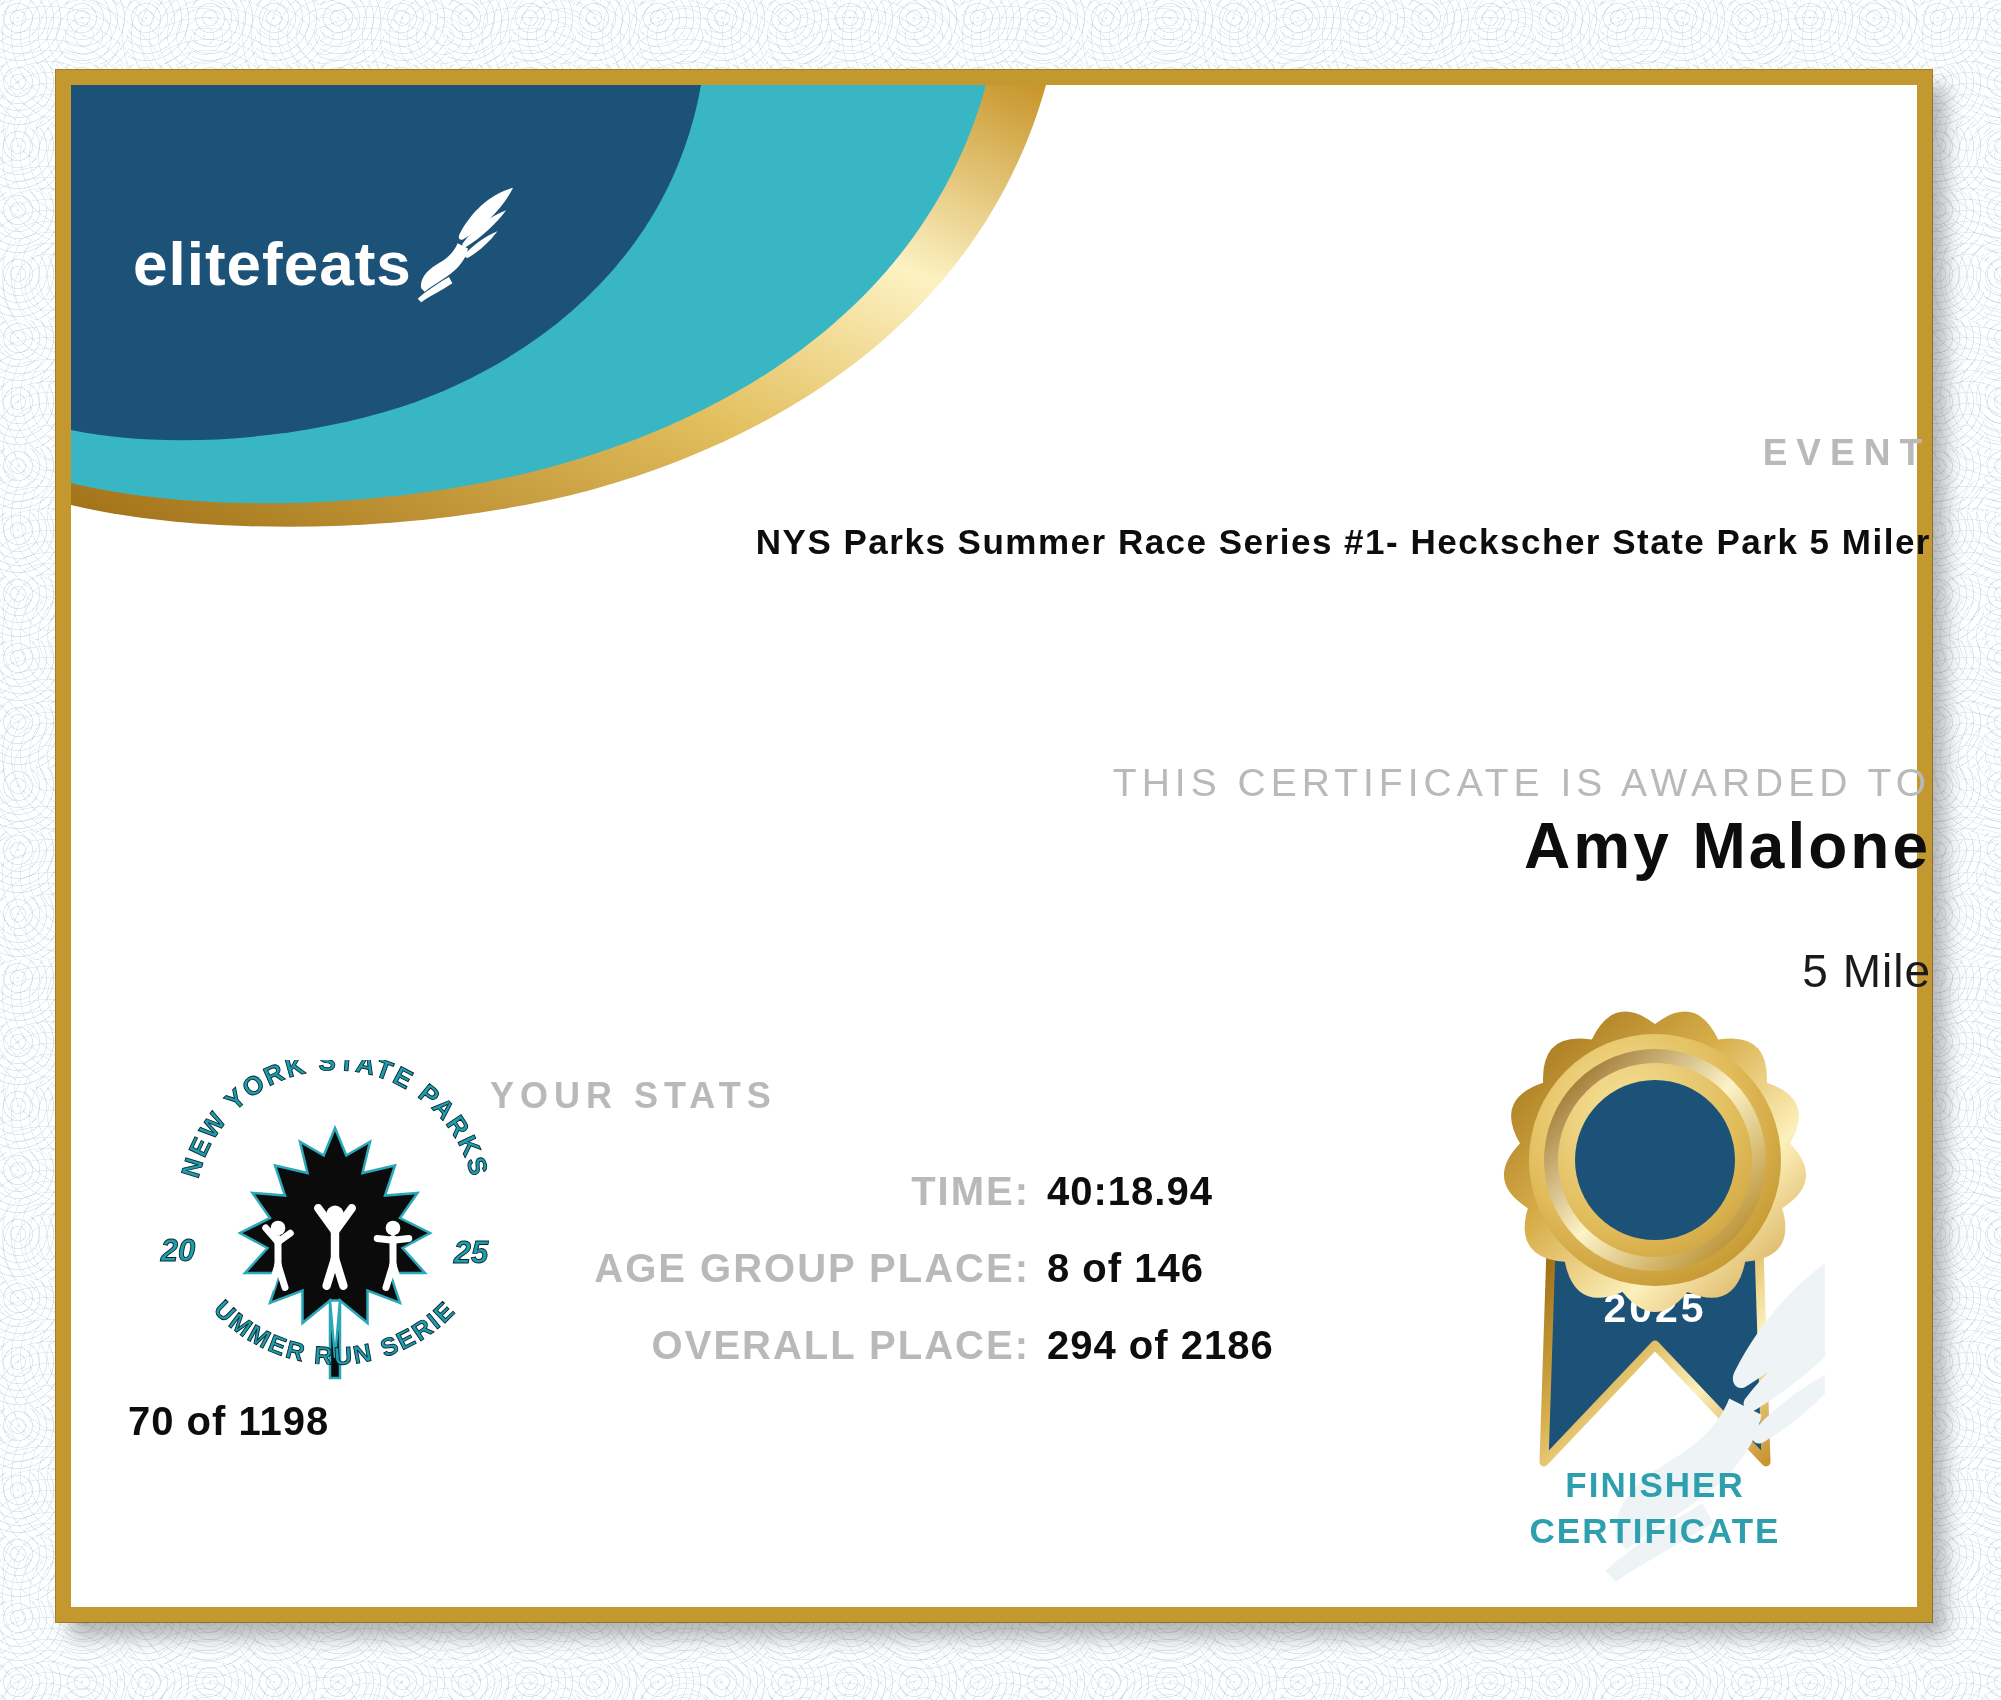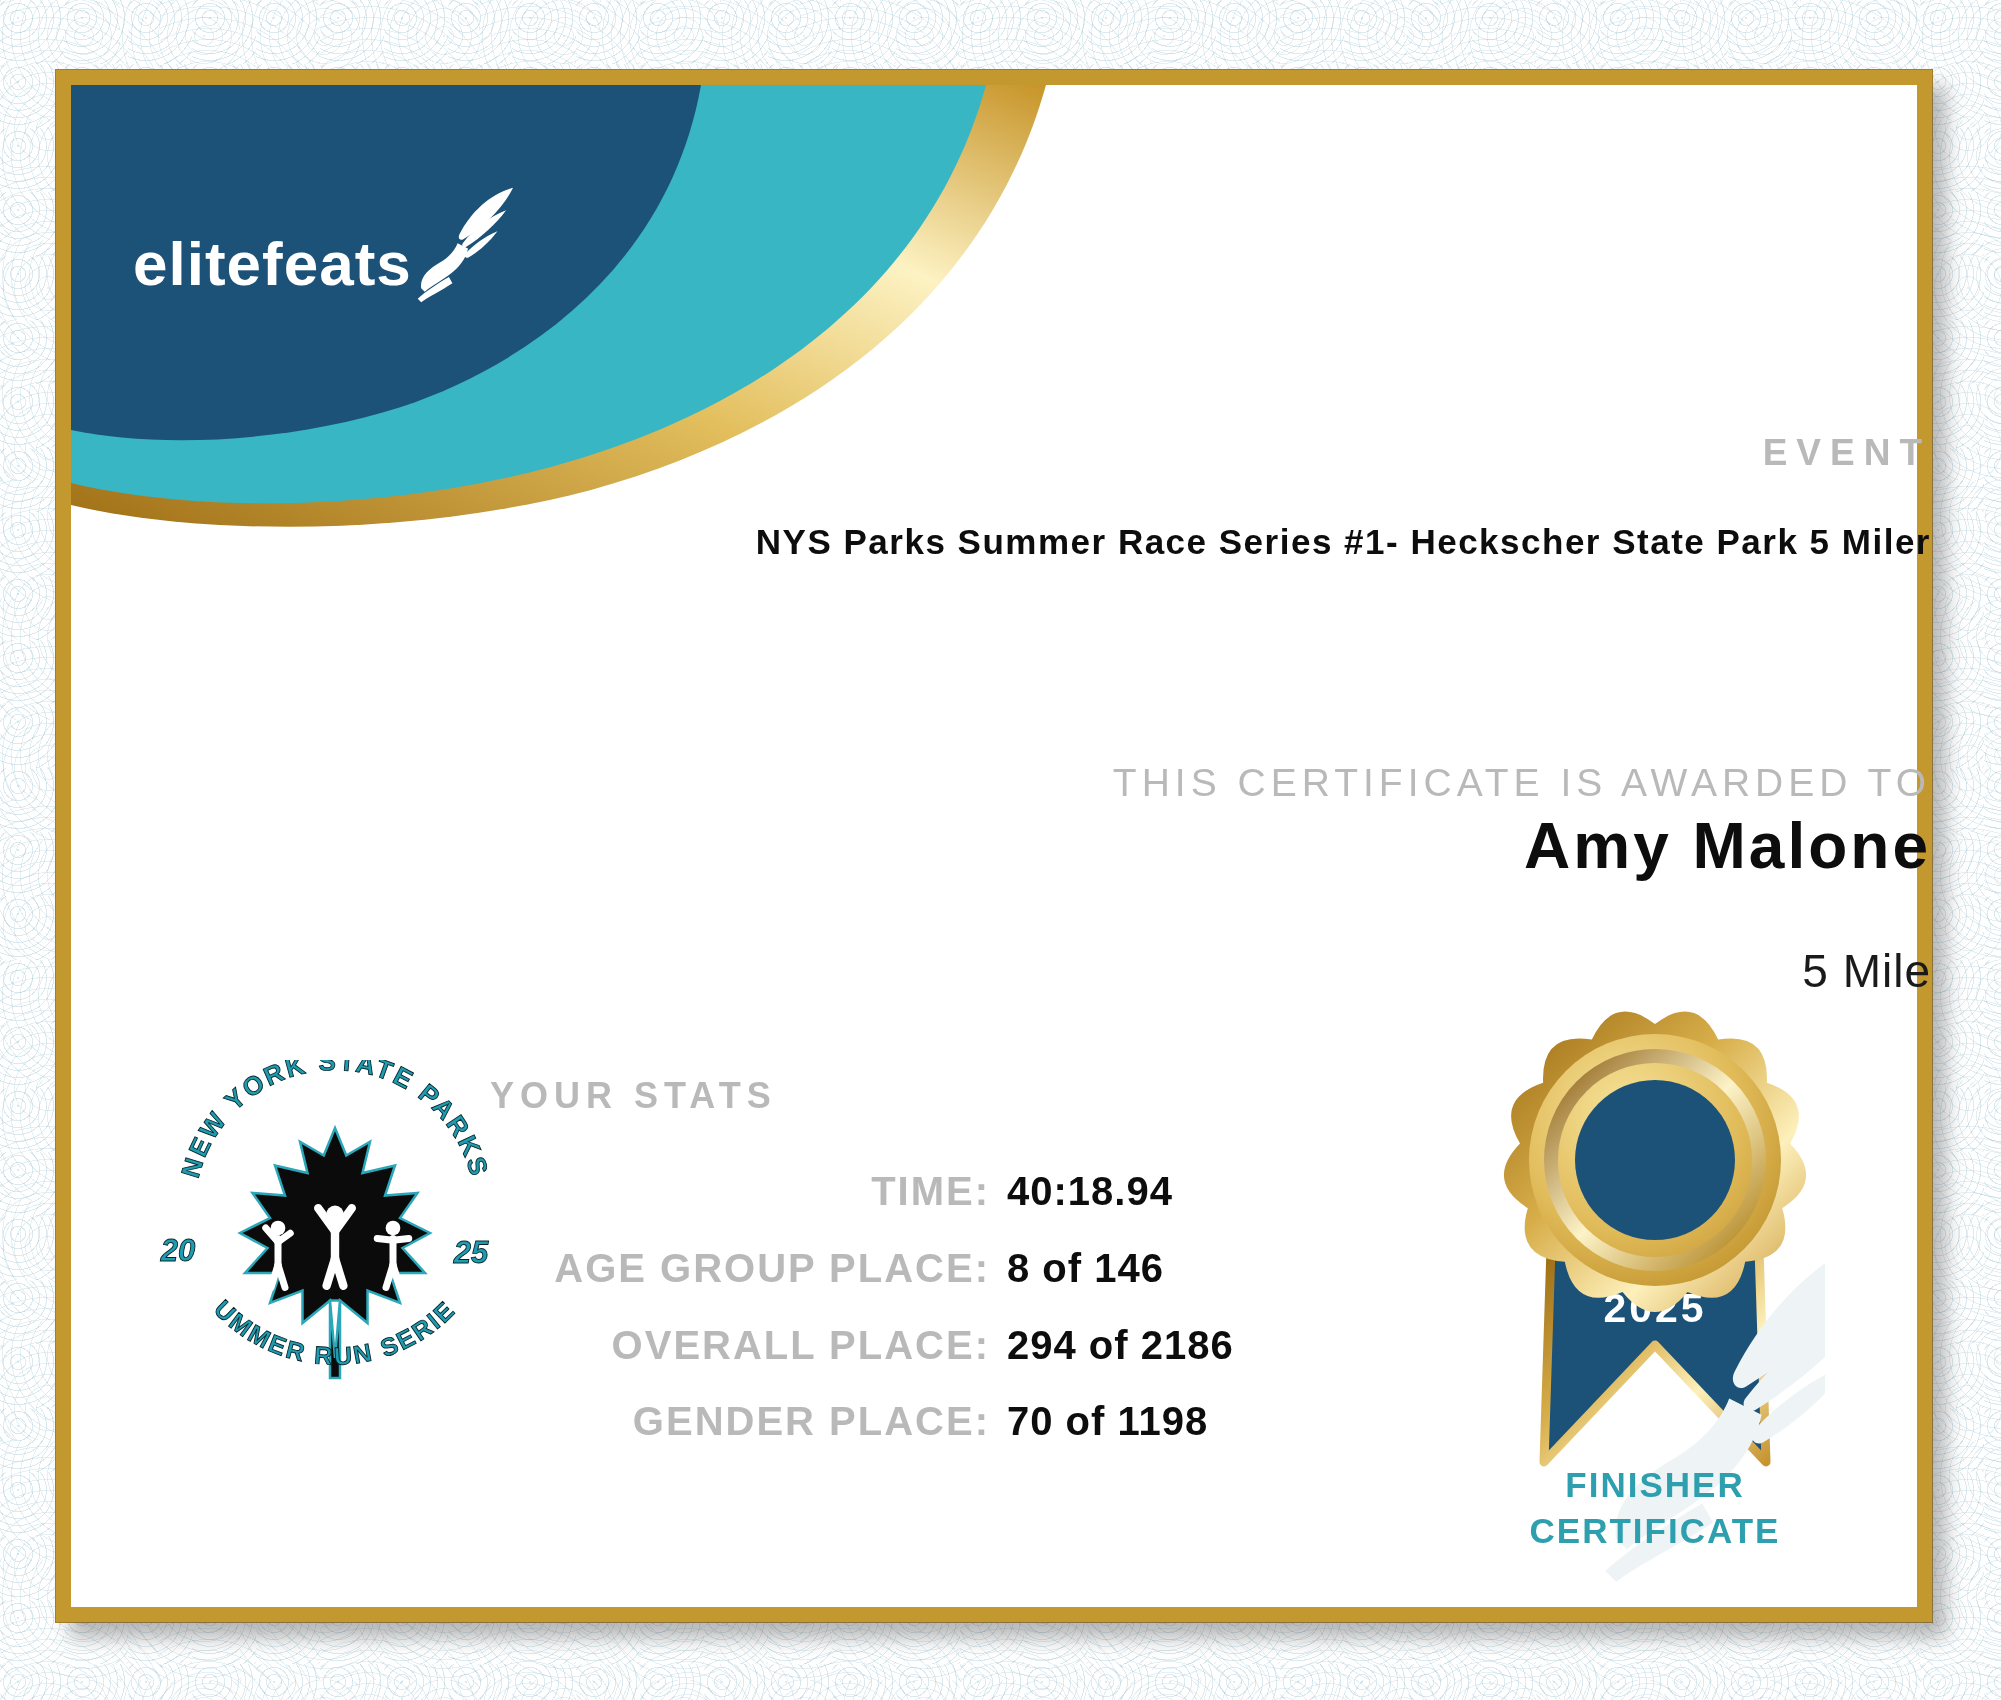--- a/index.html
+++ b/index.html
@@ -30,21 +30,21 @@
   
   .ctr{position:absolute;left:0;width:100%;text-align:right;transform:translateX(14px);}
   .event-heading{top:347px;color:#b9b9b9;font-size:37px;font-weight:bold;letter-spacing:9px;}
   .event-name{top:437px;color:#0d0d0d;font-size:35px;font-weight:bold;letter-spacing:1.5px;}
   .award-intro{top:676px;color:#b9b9b9;font-size:39px;font-weight:normal;letter-spacing:5px;}
   .recipient{top:724px;color:#0d0d0d;font-size:64px;font-weight:bold;letter-spacing:3px;}
   .distance{top:845px;color:#1a1a1a;font-size:46px;font-weight:normal;letter-spacing:1px;margin-top:14px;}
   .your-stats{position:absolute;left:419px;top:990px;width:400px;
     color:#b9b9b9;font-size:36px;font-weight:bold;letter-spacing:6px;}
   
-  .stat-row{position:absolute;left:0;width:100%;display:flex;align-items:baseline;}
+  .stat-row{position:absolute;left:0;width:100%;display:flex;align-items:baseline;padding-left:40px;}
   .stat-label{flex:0 0 919px;text-align:right;color:#b9b9b9;font-size:40px;font-weight:bold;letter-spacing:2px;}
   .stat-value{padding-left:17px;color:#0d0d0d;font-size:40px;font-weight:bold;letter-spacing:1px;}
   .r0{top:1084px}.r1{top:1161px}.r2{top:1238px}.r3{top:1314px}
   svg text{font-family:"Liberation Sans", sans-serif;}
 </style>
 </head>
 <body>
 
 <svg width="0" height="0" style="position:absolute" aria-hidden="true">
   <defs>
@@ -112,21 +112,20 @@
   </div>
   <div class="stat-row r1">
     <span class="stat-label">AGE GROUP PLACE:</span>
     <span class="stat-value">8 of 146</span>
   </div>
   <div class="stat-row r2">
     <span class="stat-label">OVERALL PLACE:</span>
     <span class="stat-value">294 of 2186</span>
   </div>
   <div class="stat-row r3">
-    <span class="stat-label">GENDER PLACE:</span>
     <span class="stat-value">70 of 1198</span>
   </div>
 
   <svg class="layer" style="left:79px;top:975px" width="420" height="420" viewBox="0 0 420 420">
     <defs>
       <path id="arcTop" d="M58,209 A140,140 0 1 1 312,209" fill="none"></path>
       <path id="arcBot" d="M67,255 A165,165 0 0 0 303,255" fill="none"></path>
     </defs>
     <g transform="translate(60,58) scale(2.5)">
       <path fill="#0b0b0b" stroke="#2aa7b8" stroke-width="1" d="M50,4 L54.5,15 L64,9.5 L61,22 L74,19 L70,31 L83,30 L76,40 L88,46 L77,52 L86,62 L72,62 L76,74 L63,69 L63,82 L52,73 L50,96 L48,73 L37,82 L37,69 L24,74 L28,62 L14,62 L23,52 L12,46 L24,40 L17,30 L30,31 L26,19 L39,22 L36,9.5 L45.5,15 Z M48,73 L48,104 L52,104 L52,73 Z"></path>

